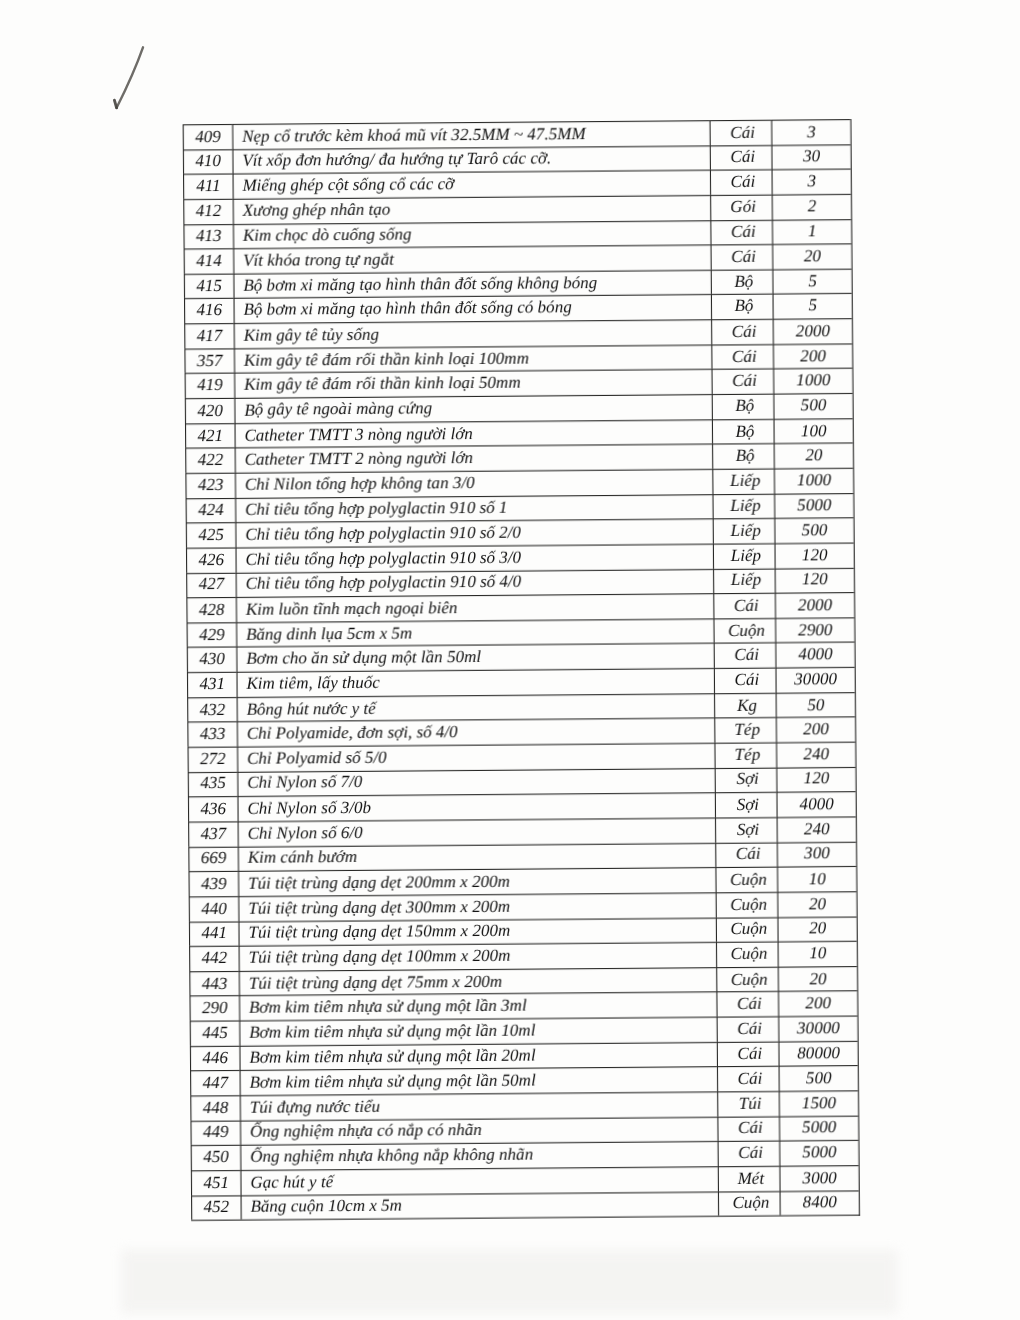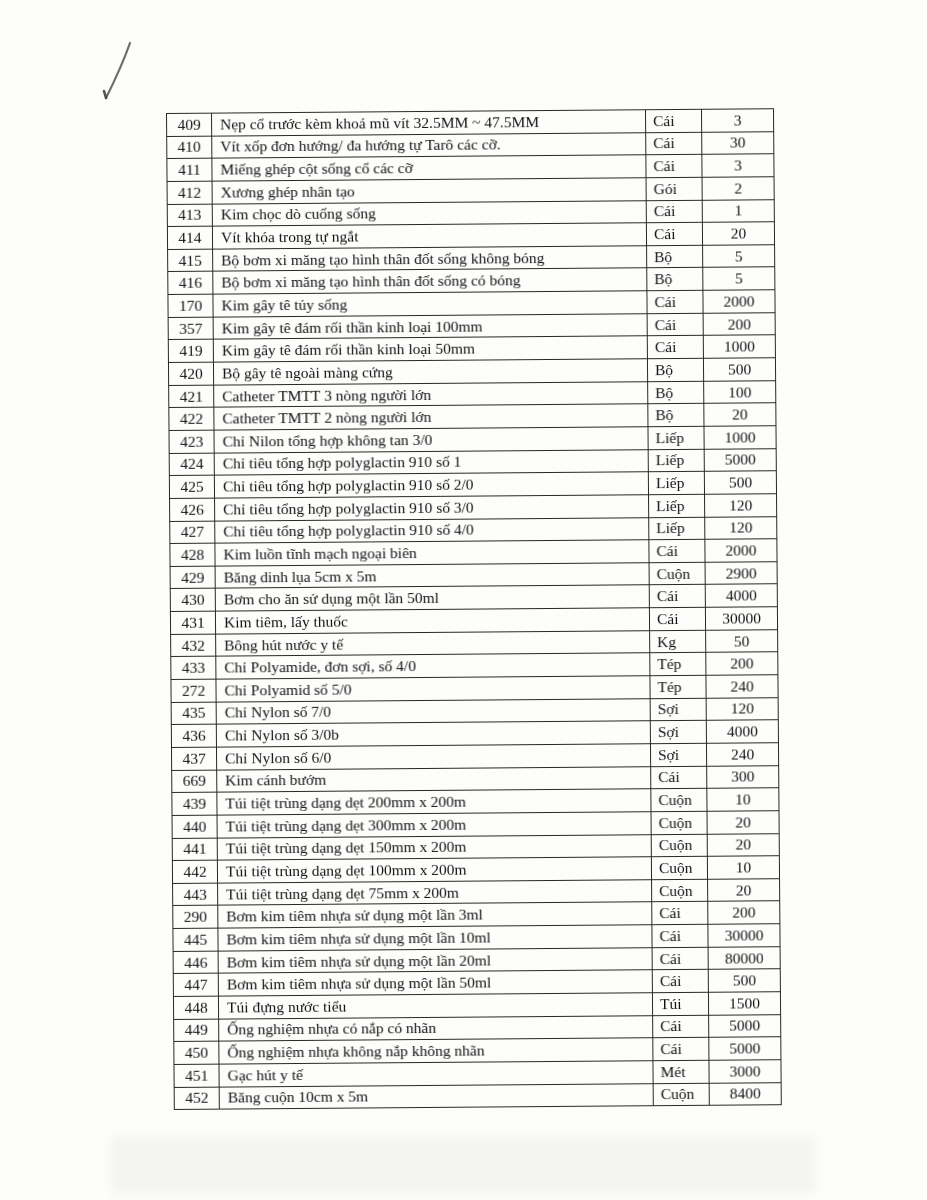--- a/index.html
+++ b/index.html
@@ -12,20 +12,21 @@
     position: relative;
     background: #fefefd;
     overflow: hidden;
     font-family: "Liberation Serif", "DejaVu Serif", serif;
     color: var(--text-color, #161616);
   }
   .scan-page {
     position: absolute;
     inset: 0;
     background: var(--paper-color, #fdfdfc);
+    font-style: italic;
   }
   
   .bottom-shade {
     position: absolute;
     left: 110px;
     top: 1136px;
     width: 706px;
     height: 58px;
     background: #eeedeb;
     opacity: 0.55;
@@ -65,21 +66,21 @@
     border-left: 1.6px solid var(--border-color, #262626);
     font-size: 15.5px;
     line-height: 20px;
     white-space: nowrap;
     overflow: hidden;
     padding: 0 4px;
     vertical-align: middle;
   }
   .supply-table td.col-stt  { text-align: center; }
   .supply-table td.col-desc { text-align: left; padding-left: 8px; }
-  .supply-table td.col-unit { text-align: left; padding-left: 7px; }
+  .supply-table td.col-unit { text-align: center; padding-left: 7px; }
   .supply-table td.col-qty  { text-align: center; }
 </style>
 </head>
 <body>
 
 <div class="scan-page">
 
   <svg class="pen-mark" viewBox="0 0 40 66" xmlns="http://www.w3.org/2000/svg">
     <path d="M32,3 C26,20 16,42 8,58" fill="none" stroke="#55524e" stroke-width="2.2" stroke-linecap="round" opacity="0.85"></path>
     <path d="M8,58 l-2,-7" fill="none" stroke="#45423e" stroke-width="2.6" stroke-linecap="round" opacity="0.9"></path>
@@ -136,21 +137,21 @@
             <td class="col-unit">Bộ</td>
             <td class="col-qty">5</td>
           </tr>
           <tr>
             <td class="col-stt">416</td>
             <td class="col-desc">Bộ bơm xi măng tạo hình thân đốt sống có bóng</td>
             <td class="col-unit">Bộ</td>
             <td class="col-qty">5</td>
           </tr>
           <tr>
-            <td class="col-stt">170</td>
+            <td class="col-stt">417</td>
             <td class="col-desc">Kim gây tê tủy sống</td>
             <td class="col-unit">Cái</td>
             <td class="col-qty">2000</td>
           </tr>
           <tr>
             <td class="col-stt">357</td>
             <td class="col-desc">Kim gây tê đám rối thần kinh loại 100mm</td>
             <td class="col-unit">Cái</td>
             <td class="col-qty">200</td>
           </tr>

